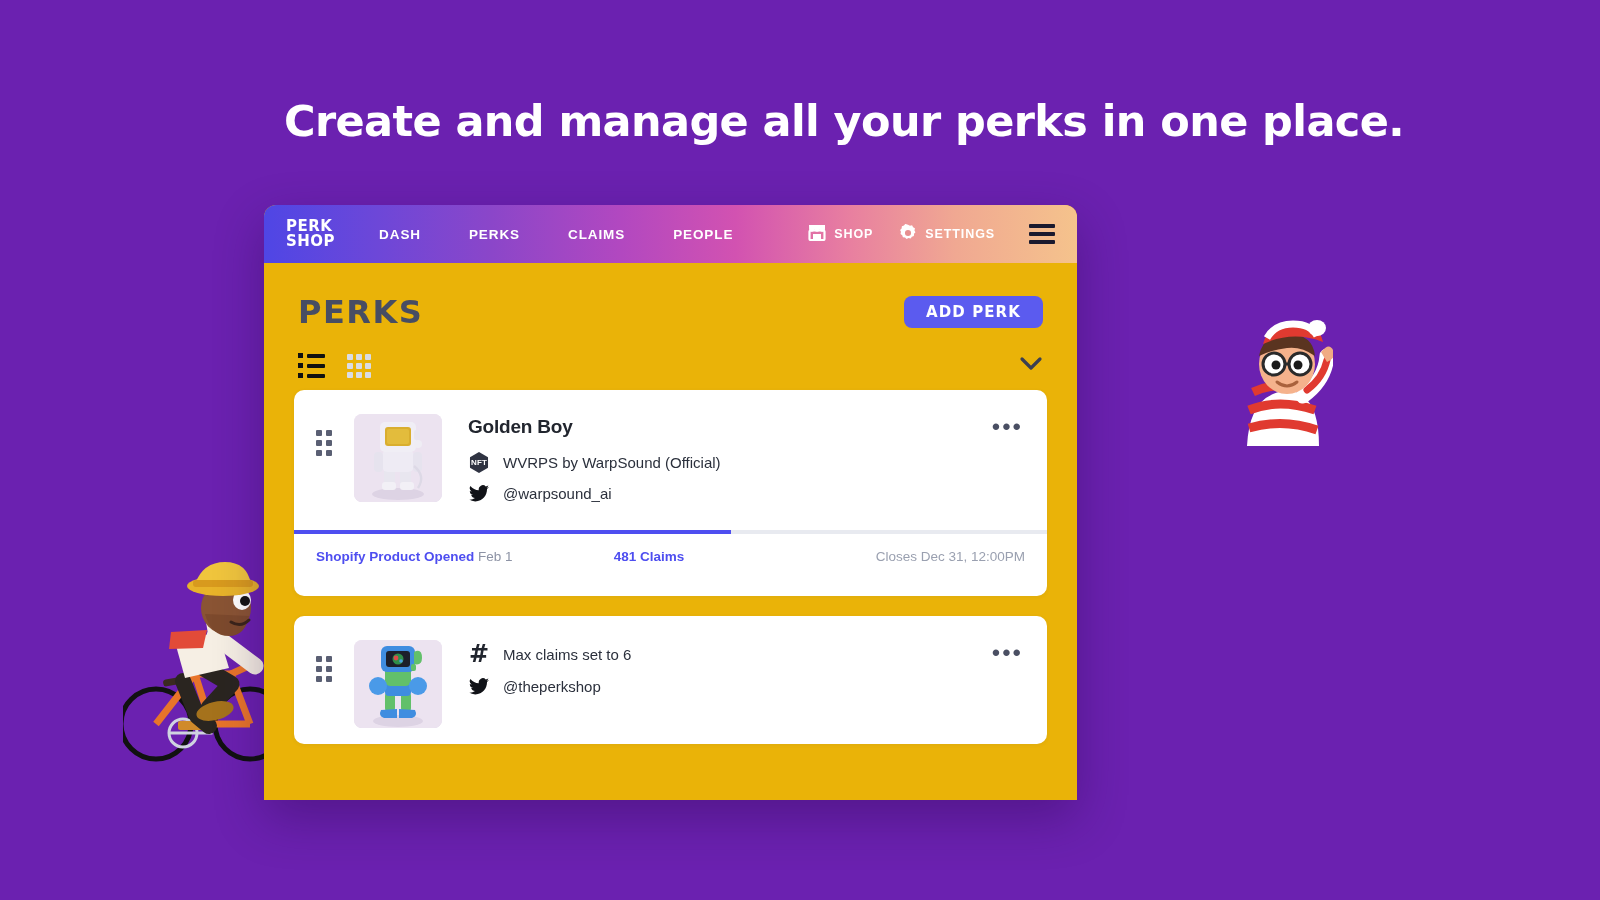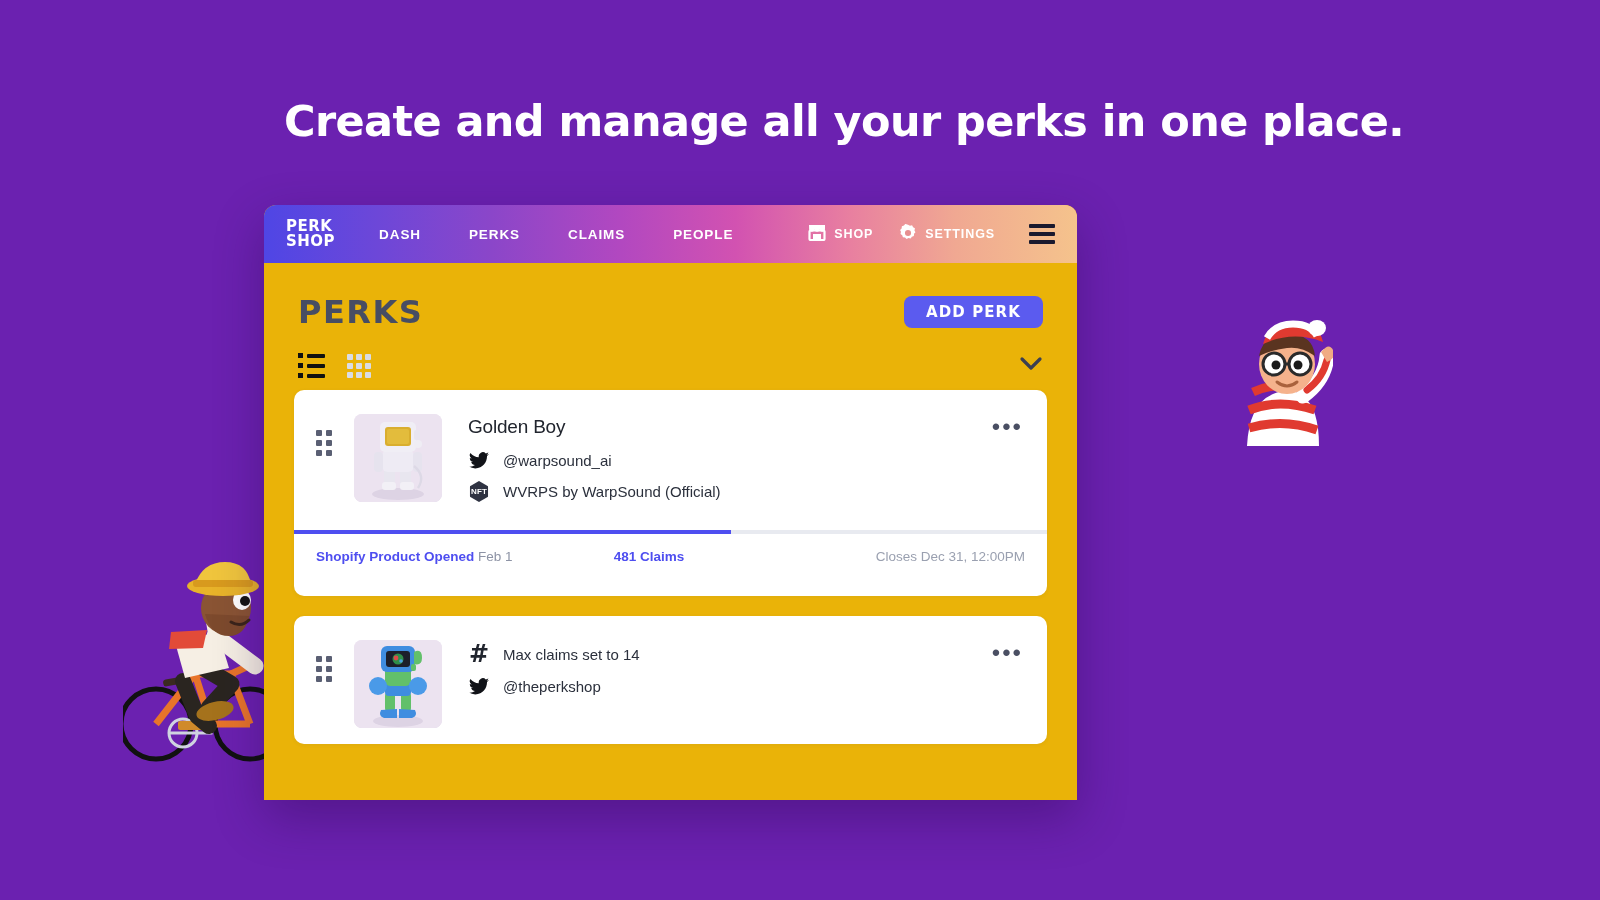--- a/index.html
+++ b/index.html
@@ -199,21 +199,21 @@
     flex-shrink: 0;
     margin-right: 26px;
     overflow: hidden;
     background: linear-gradient(160deg, #efe7f3 0%, #e4dced 60%, #ded5e9 100%);
     position: relative;
   }
 
   .perk-info { flex: 1; padding-top: 2px; }
   .perk-name {
     font-size: 19px;
-    font-weight: normal;
+    font-weight: bold;
     color: #21252e;
     margin-bottom: 14px;
     letter-spacing: -0.2px;
   }
   .perk-meta {
     display: flex;
     align-items: center;
     gap: 13px;
     margin-bottom: 12px;
     font-size: 15px;
@@ -466,32 +466,32 @@
             <rect x="60" y="16" width="6" height="10" rx="2" fill="#e8e5f0"></rect>
             <circle cx="64" cy="30" r="4" fill="#efedf4"></circle>
           </svg>
         </div>
 
         <div class="perk-info">
           <div class="perk-name">Golden Boy</div>
 
           <div class="perk-meta">
             <span class="meta-icon">
+              <span class="nft-badge">NFT</span>
+            </span>
+            <span>WVRPS by WarpSound (Official)</span>
+          </div>
+
+          <div class="perk-meta">
+            <span class="meta-icon">
               <svg width="20" height="17" viewBox="0 0 20 17">
                 <path fill="#111318" d="M20 2.1 a8 8 0 0 1 -2.4 0.7 a4.1 4.1 0 0 0 1.8 -2.3 a8.2 8.2 0 0 1 -2.6 1 a4.1 4.1 0 0 0 -7 3.7 A11.6 11.6 0 0 1 1.4 0.9 a4.1 4.1 0 0 0 1.3 5.5 a4 4 0 0 1 -1.9 -0.5 a4.1 4.1 0 0 0 3.3 4 a4.2 4.2 0 0 1 -1.9 0.1 a4.1 4.1 0 0 0 3.8 2.9 A8.3 8.3 0 0 1 0 14.6 a11.6 11.6 0 0 0 6.3 1.8 c7.5 0 11.7 -6.3 11.7 -11.8 v-0.5 A8.3 8.3 0 0 0 20 2.1 z"></path>
               </svg>
             </span>
             <span>@warpsound_ai</span>
-          </div>
-
-          <div class="perk-meta">
-            <span class="meta-icon">
-              <span class="nft-badge">NFT</span>
-            </span>
-            <span>WVRPS by WarpSound (Official)</span>
           </div>
         </div>
 
         <div class="dots-menu">•••</div>
       </div>
 
       <div class="progress-track">
         <div class="progress-fill" id="progress-0" style="width: 58%;"></div>
       </div>
 
@@ -539,21 +539,21 @@
             <rect x="57" y="24" width="5" height="7" rx="2" fill="#62c06a"></rect>
           </svg>
         </div>
 
         <div class="perk-info">
 
           <div class="perk-meta">
             <span class="meta-icon">
               <span class="hash-icon">#</span>
             </span>
-            <span>Max claims set to 14</span>
+            <span>Max claims set to 6</span>
           </div>
 
           <div class="perk-meta">
             <span class="meta-icon">
               <svg width="20" height="17" viewBox="0 0 20 17">
                 <path fill="#111318" d="M20 2.1 a8 8 0 0 1 -2.4 0.7 a4.1 4.1 0 0 0 1.8 -2.3 a8.2 8.2 0 0 1 -2.6 1 a4.1 4.1 0 0 0 -7 3.7 A11.6 11.6 0 0 1 1.4 0.9 a4.1 4.1 0 0 0 1.3 5.5 a4 4 0 0 1 -1.9 -0.5 a4.1 4.1 0 0 0 3.3 4 a4.2 4.2 0 0 1 -1.9 0.1 a4.1 4.1 0 0 0 3.8 2.9 A8.3 8.3 0 0 1 0 14.6 a11.6 11.6 0 0 0 6.3 1.8 c7.5 0 11.7 -6.3 11.7 -11.8 v-0.5 A8.3 8.3 0 0 0 20 2.1 z"></path>
               </svg>
             </span>
             <span>@theperkshop</span>
           </div>

